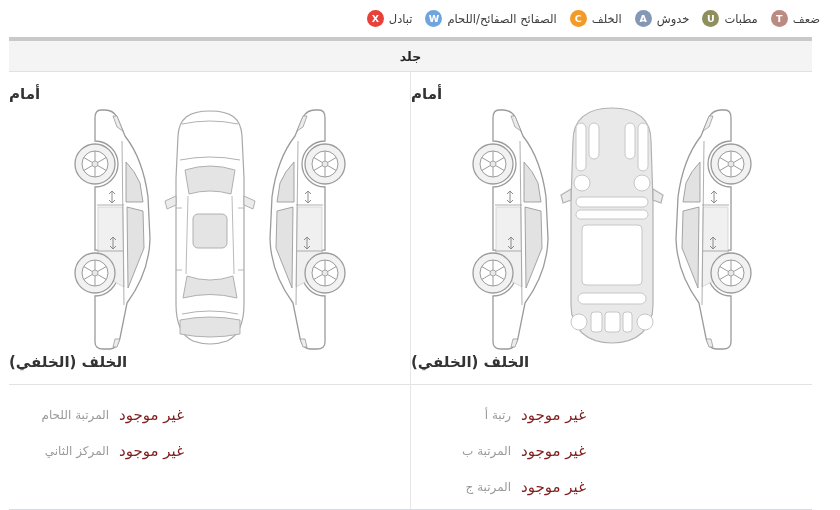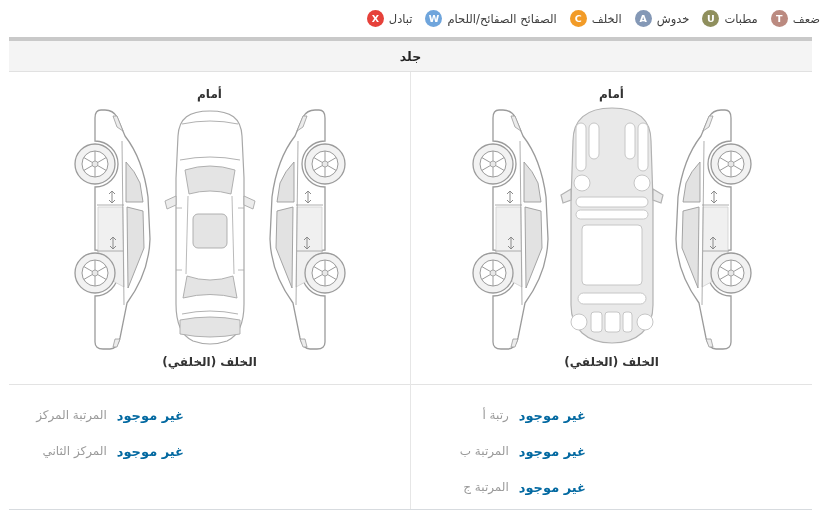--- a/index.html
+++ b/index.html
@@ -14,29 +14,29 @@
 
   
   .table{margin:0 28px 0 9px;border-top:4px solid #c9c9c9;border-bottom:1px solid #d7dbdf;}
   .thead{display:flex;height:30px;background:#f4f4f4;border-bottom:1px solid #e1e1e1;}
   .th{flex:1;display:flex;align-items:center;justify-content:center;
       font-size:12.5px;font-weight:bold;color:#222;}
   .tbody{display:flex;height:437px;}
   .panel{flex:1;min-width:0;}
   .panel-main{border-left:1px solid #e6e6e6;}
 
-  .front-label,.rear-label{text-align:center;font-size:12px;font-weight:bold;color:#333;height:18px;line-height:18px;}
+  .front-label,.rear-label{text-align:left;font-size:15px;font-weight:bold;color:#333;height:18px;line-height:18px;}
   .front-label{margin-top:13px;}
   .rear-label{}
   .diagram{height:248px;margin-top:2px;display:flex;direction:ltr;justify-content:center;align-items:flex-start;gap:4px;}
   .diagram svg{display:block;}
 
   .rows{margin-top:13px;border-top:1px solid #e3e3e3;padding:12px 226px 0 0;}
   .row{display:flex;align-items:center;gap:10px;height:36px;white-space:nowrap;}
-  .row .val{font-size:13px;font-weight:bold;color:#0369a1;}
+  .row .val{font-size:15px;font-weight:normal;color:#7f1d1d;}
   .row .lbl{font-size:12px;color:#9a9a9a;}
 
   .svgdefs{position:absolute;width:0;height:0;overflow:hidden;}
 </style>
 </head>
 <body>
 
 <svg class="svgdefs" aria-hidden="true">
   <defs>
     <g id="carSideH" stroke="#9b9b9b" stroke-width="1.3" fill="#fff">
@@ -176,21 +176,21 @@
           </g>
         </svg>
         <svg width="88" height="250" viewBox="0 0 88 250">
           <use href="#carSideH" xlink:href="#carSideH" transform="rotate(-90) translate(-250,0)"></use>
         </svg>
       </div>
       <div class="rear-label">الخلف (الخلفي)</div>
       <div class="rows">
         <div class="row">
           <span class="val">غير موجود</span>
-          <span class="lbl">المرتبة المركز</span>
+          <span class="lbl">المرتبة اللحام</span>
         </div>
         <div class="row">
           <span class="val">غير موجود</span>
           <span class="lbl">المركز الثاني</span>
         </div>
       </div>
     </div>
 
   </div>
 </div>

